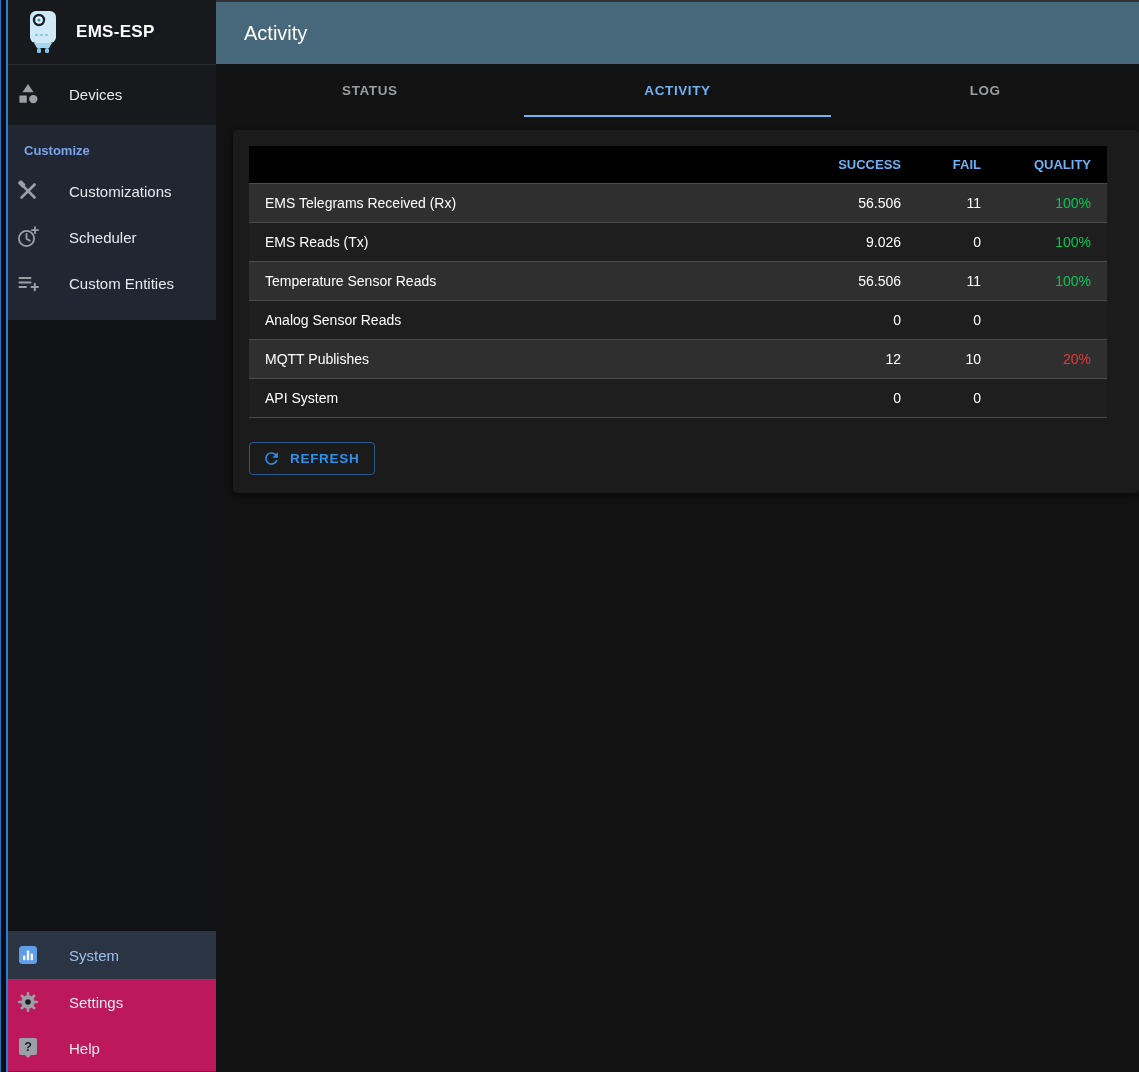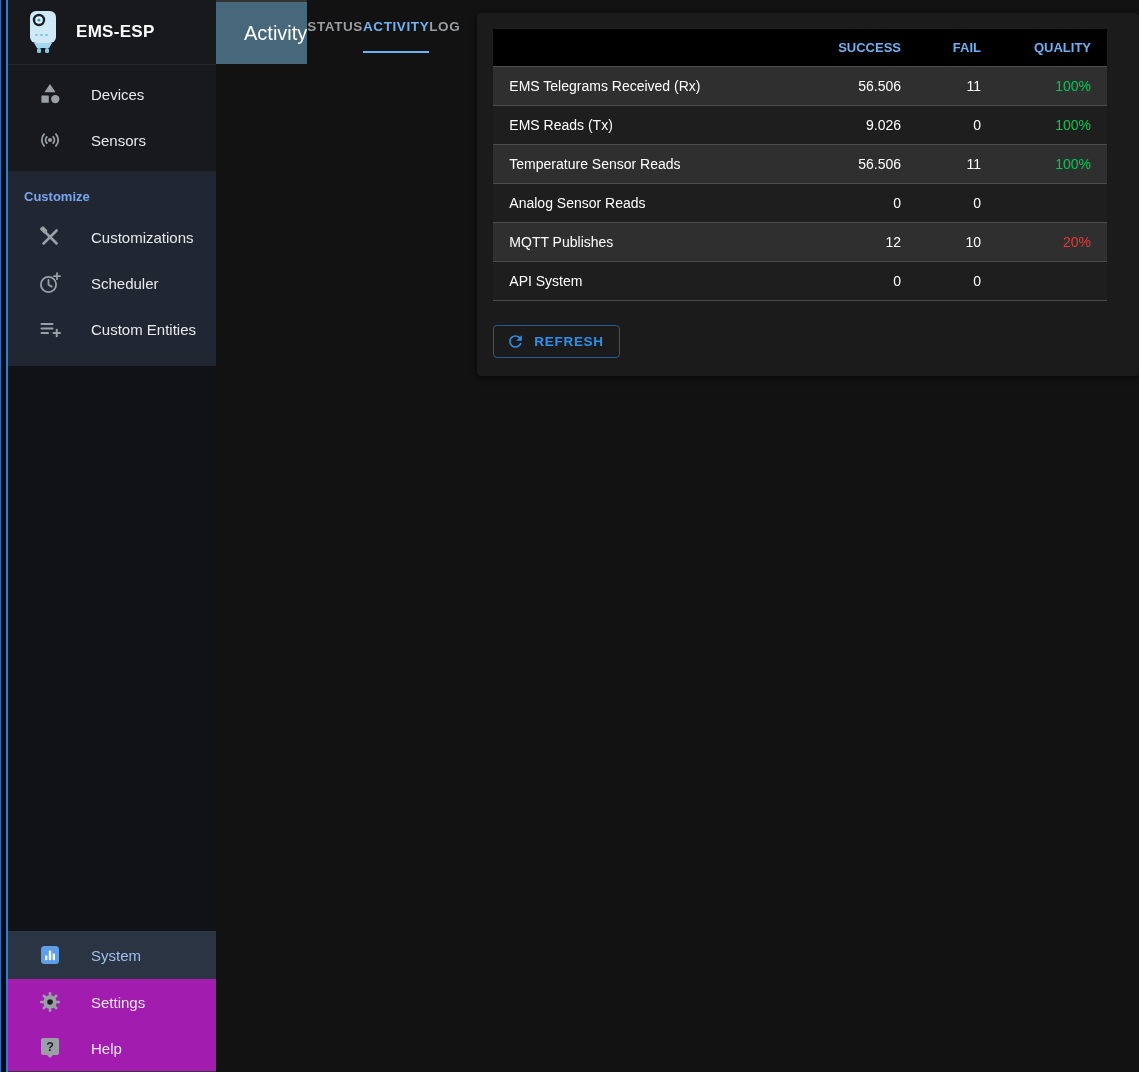--- a/index.html
+++ b/index.html
@@ -13,32 +13,32 @@
 
   
   .sidebar { width:208px; flex:none; background:#101216; display:flex; flex-direction:column; }
   .sb-header { height:65px; background:#17191d; display:flex; align-items:center;
     padding-left:16px; gap:14px; border-bottom:1px solid #26292e; flex:none; }
   .sb-title { color:#fff; font-size:17px; font-weight:bold; letter-spacing:.3px; }
   .sb-section-top { background:#17191d; padding:6px 0 8px 0; flex:none; }
   .sb-section-customize { background:#212732; padding:0 0 14px 0; flex:none; }
   .sb-label { color:#7aa5ee; font-size:13px; font-weight:bold; padding:18px 0 10px 16px; }
   .sb-spacer { flex:1; background:#101216; }
-  .sb-section-bottom { background:#a21caf; flex:none;text-align:center; }
+  .sb-section-bottom { background:#be185d; flex:none;text-align:center; }
   .sb-divider { height:1px; background:#34373c; }
   .sb-section-user { background:#191c21; padding-top:12px; flex:none; height:65px; }
-  .menu-item { height:46px; display:flex; align-items:center; padding-left:30px; gap:29px;
+  .menu-item { height:46px; display:flex; align-items:center; padding-left:8px; gap:29px;
     cursor:pointer; }
   .menu-item .mi-label { color:#e7e9ec; font-size:15px; }
   .menu-item.selected { background:#2b3442; height:48px; }
   .menu-item.selected .mi-label { color:#9cc0ee; }
   .icon24 { width:24px; height:24px; flex:none; }
 
   
-  .main { flex:1; display:flex; flex-direction:row; min-width:0; }
+  .main { flex:1; display:flex; flex-direction:column; min-width:0; }
   .appbar { height:64px; background:#46687a; display:flex; align-items:center;
     padding-left:28px; flex:none; border-top:2px solid #333; }
   .appbar-title { color:#fff; font-size:20px; }
   .tabbar { height:53px; display:flex; background:#121212; flex:none; }
   .tab { flex:1; display:flex; align-items:center; justify-content:center;
     color:#9a9da1; font-size:13.5px; font-weight:bold; letter-spacing:.6px;
     text-transform:uppercase; position:relative; cursor:pointer; }
   .tab.selected { color:#6fb3f2; }
   .tab.selected::after { content:""; position:absolute; left:0; right:0; bottom:0;
     height:2px; background:#6fb3f2; }
@@ -97,32 +97,20 @@
       <div class="menu-item">
         <span class="icon24">
           <svg viewBox="0 0 24 24" width="24" height="24" fill="#9aa0a6">
             <path d="M12 2 L17.6 10.2 H6.4 Z"></path>
             <rect x="3.4" y="13.4" width="7.4" height="7.4" rx="0.6"></rect>
             <circle cx="17.3" cy="17.1" r="4.2"></circle>
           </svg>
         </span>
         <span class="mi-label">Devices</span>
       </div>
-      <div class="menu-item">
-        <span class="icon24">
-          <svg viewBox="0 0 24 24" width="24" height="24" fill="none" stroke="#9aa0a6" stroke-width="1.8" stroke-linecap="round">
-            <circle cx="12" cy="12" r="2.1" fill="#9aa0a6" stroke="none"></circle>
-            <path d="M8.8 8.9 A4.6 4.6 0 0 0 8.8 15.1"></path>
-            <path d="M6.1 6.2 A8.4 8.4 0 0 0 6.1 17.8"></path>
-            <path d="M15.2 8.9 A4.6 4.6 0 0 1 15.2 15.1"></path>
-            <path d="M17.9 6.2 A8.4 8.4 0 0 1 17.9 17.8"></path>
-          </svg>
-        </span>
-        <span class="mi-label">Sensors</span>
-      </div>
     </div>
 
     <div class="sb-section-customize">
       <div class="sb-label">Customize</div>
       <div class="menu-item">
         <span class="icon24">
           <svg viewBox="0 0 24 24" width="24" height="24" fill="#9aa0a6">
             <rect x="10.7" y="1.5" width="2.7" height="21" rx="1.2" transform="rotate(45 12 12)"></rect>
             <rect x="10.7" y="1.5" width="2.7" height="21" rx="1.2" transform="rotate(-45 12 12)"></rect>
             <rect x="2.2" y="2.6" width="7" height="4.6" rx="1" transform="rotate(45 5.7 4.9)"></rect>

